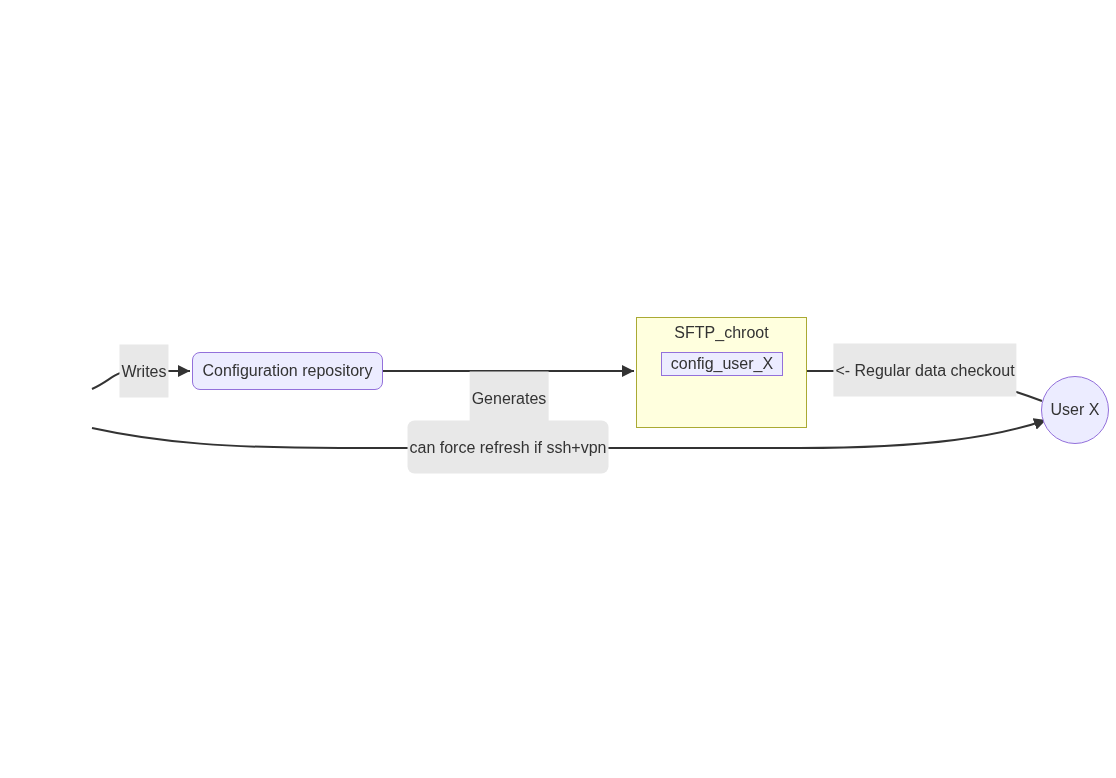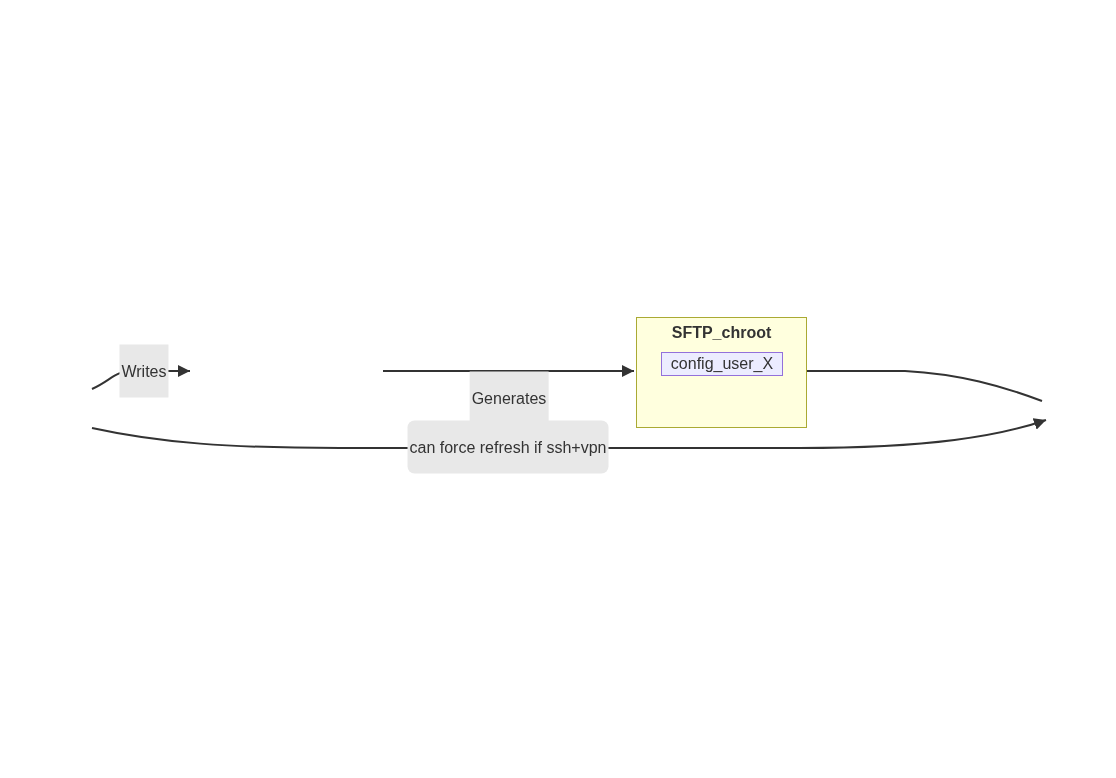--- a/index.html
+++ b/index.html
@@ -41,21 +41,20 @@
   .subgraph {
     position: absolute;
     background: var(--subgraph-fill);
     border: 1px solid var(--subgraph-border);
   }
   .subgraph-title {
     width: 100%;
     text-align: center;
     padding-top: 6px;
     color: var(--text);
-    font-weight: bold;
   }
   .node {
     position: absolute;
     background: var(--node-fill);
     border: 1px solid var(--node-border);
     display: flex;
     align-items: center;
     justify-content: center;
     color: var(--text);
     text-align: center;
@@ -101,23 +100,30 @@
     <path class="edge" d="M 383,371 L 634,371" marker-end="url(#arrow)"></path>
     <path class="edge" d="M 783,371 L 905,371 C 960,374 1002,386 1042,401"></path>
     <path class="edge" d="M 92,428 C 160,443 230,448 340,448 L 800,448 C 930,448 1000,436 1046,420" marker-end="url(#arrow)"></path>
   </svg>
 
   <div class="subgraph" id="subgraph-sftp">
     <div class="subgraph-title">SFTP_chroot</div>
   </div>
 
 
+  <div class="node rounded" id="node-config-repo">
+    <span>Configuration repository</span>
+  </div>
 
   <div class="node" id="node-config-user-x">
     <span>config_user_X</span>
   </div>
 
+  <div class="node circle" id="node-user-x">
+    <span>User X</span>
+  </div>
 
   <div class="edge-label" id="label-writes">Writes</div>
   <div class="edge-label" id="label-generates">Generates</div>
+  <div class="edge-label" id="label-checkout">&lt;- Regular data checkout</div>
   <div class="edge-label" id="label-force">can force refresh if ssh+vpn</div>
 
 </div>
 
 </body></html>

